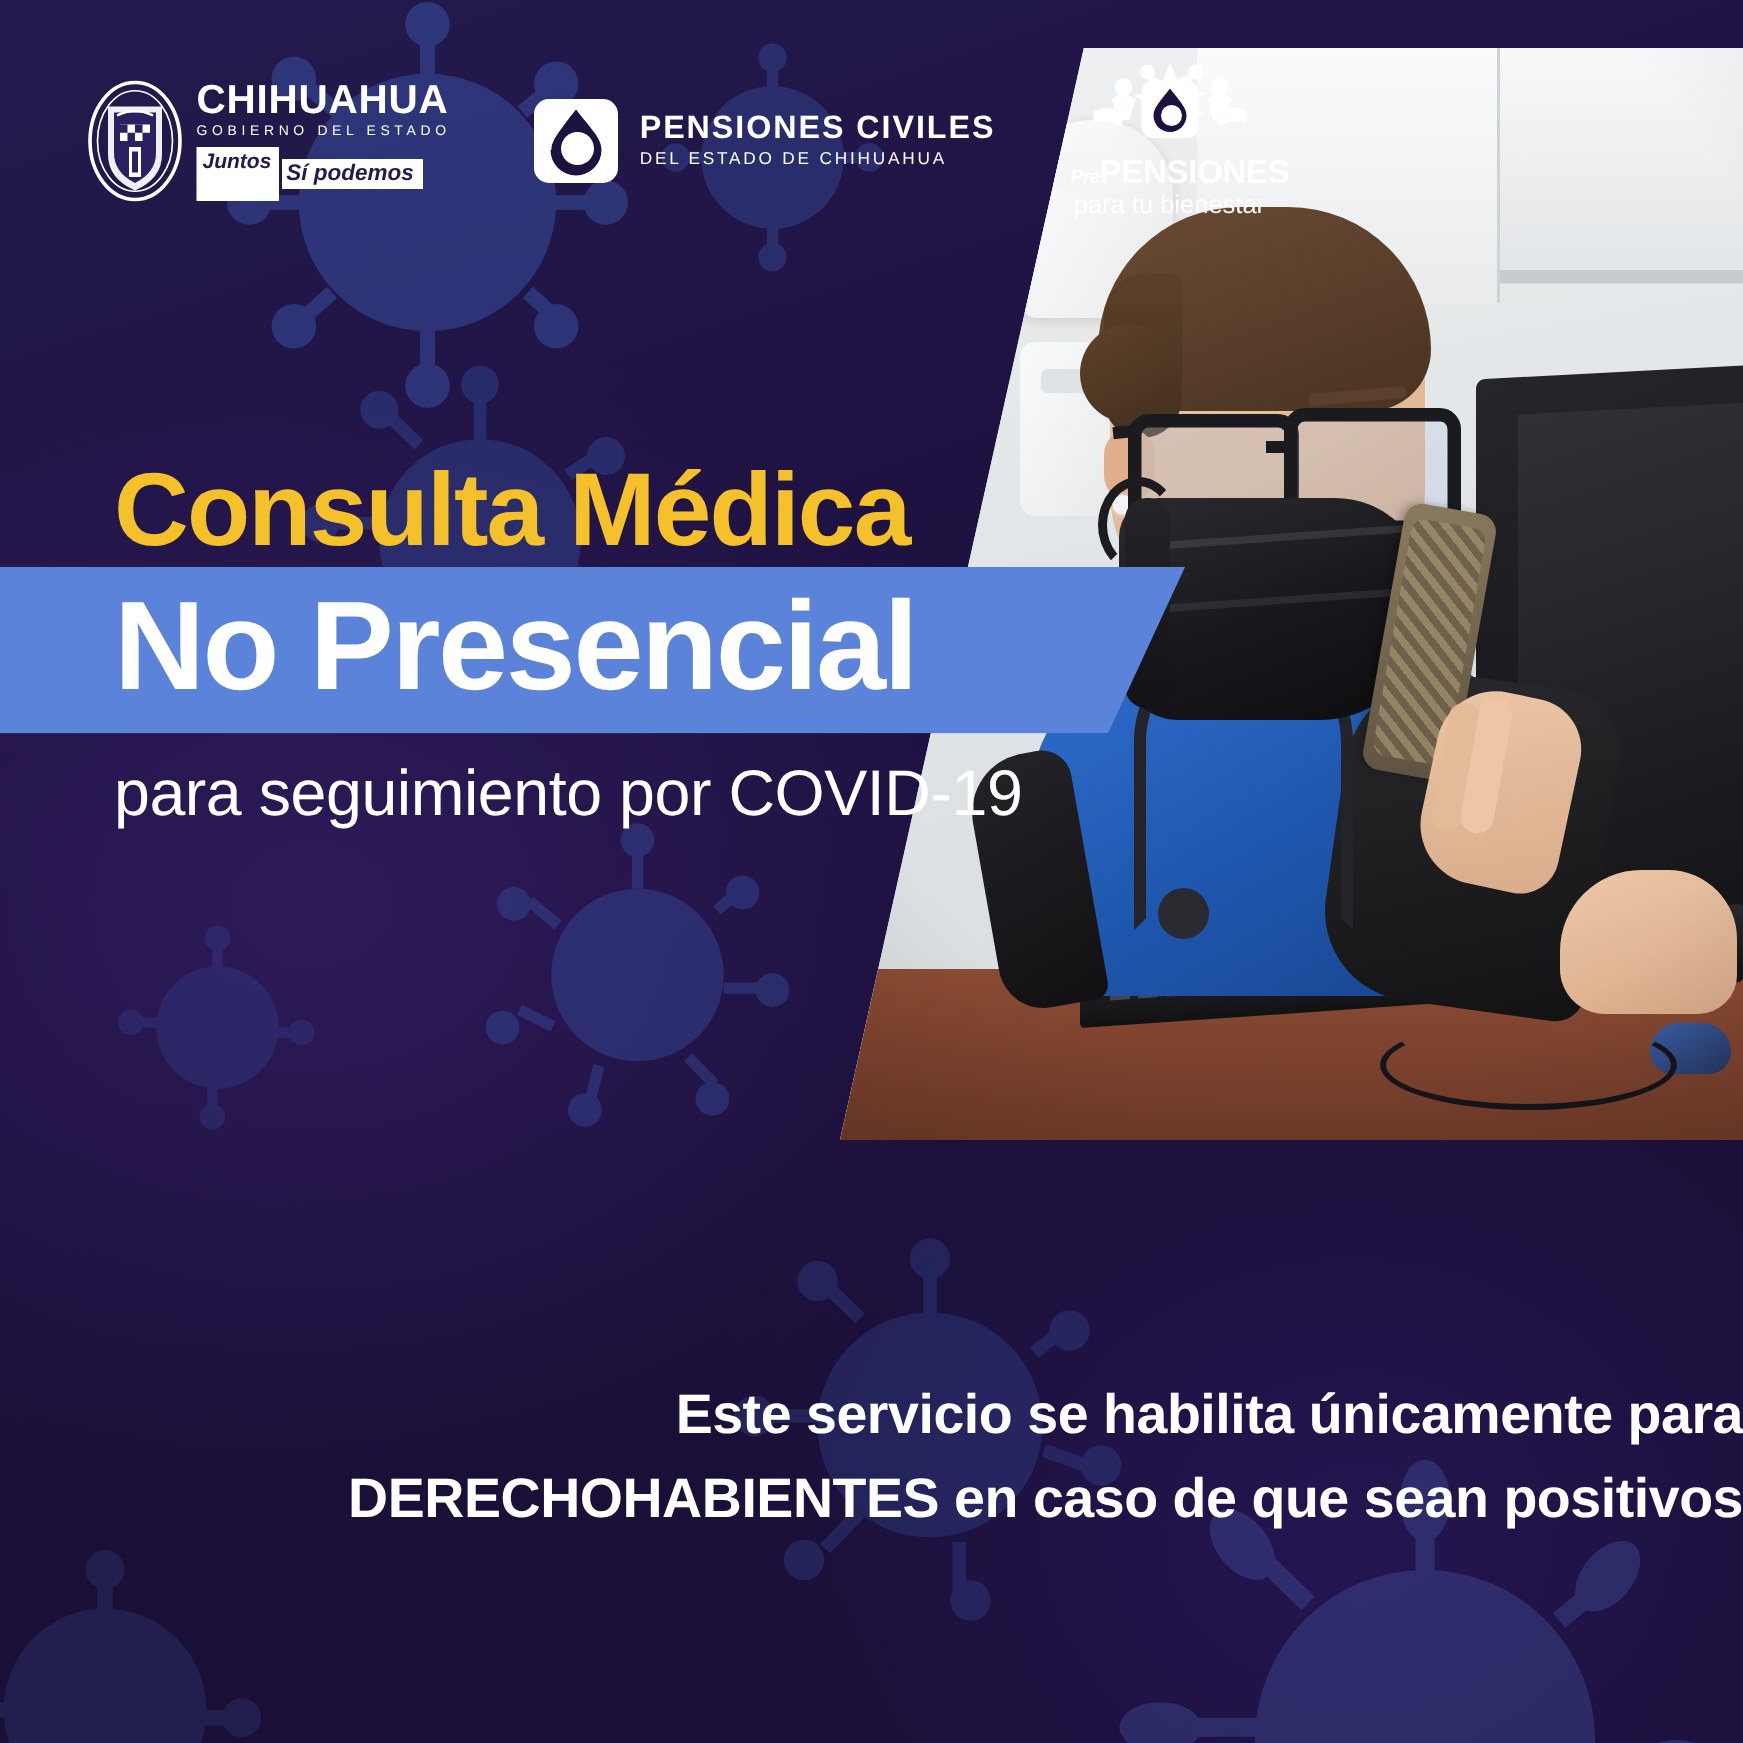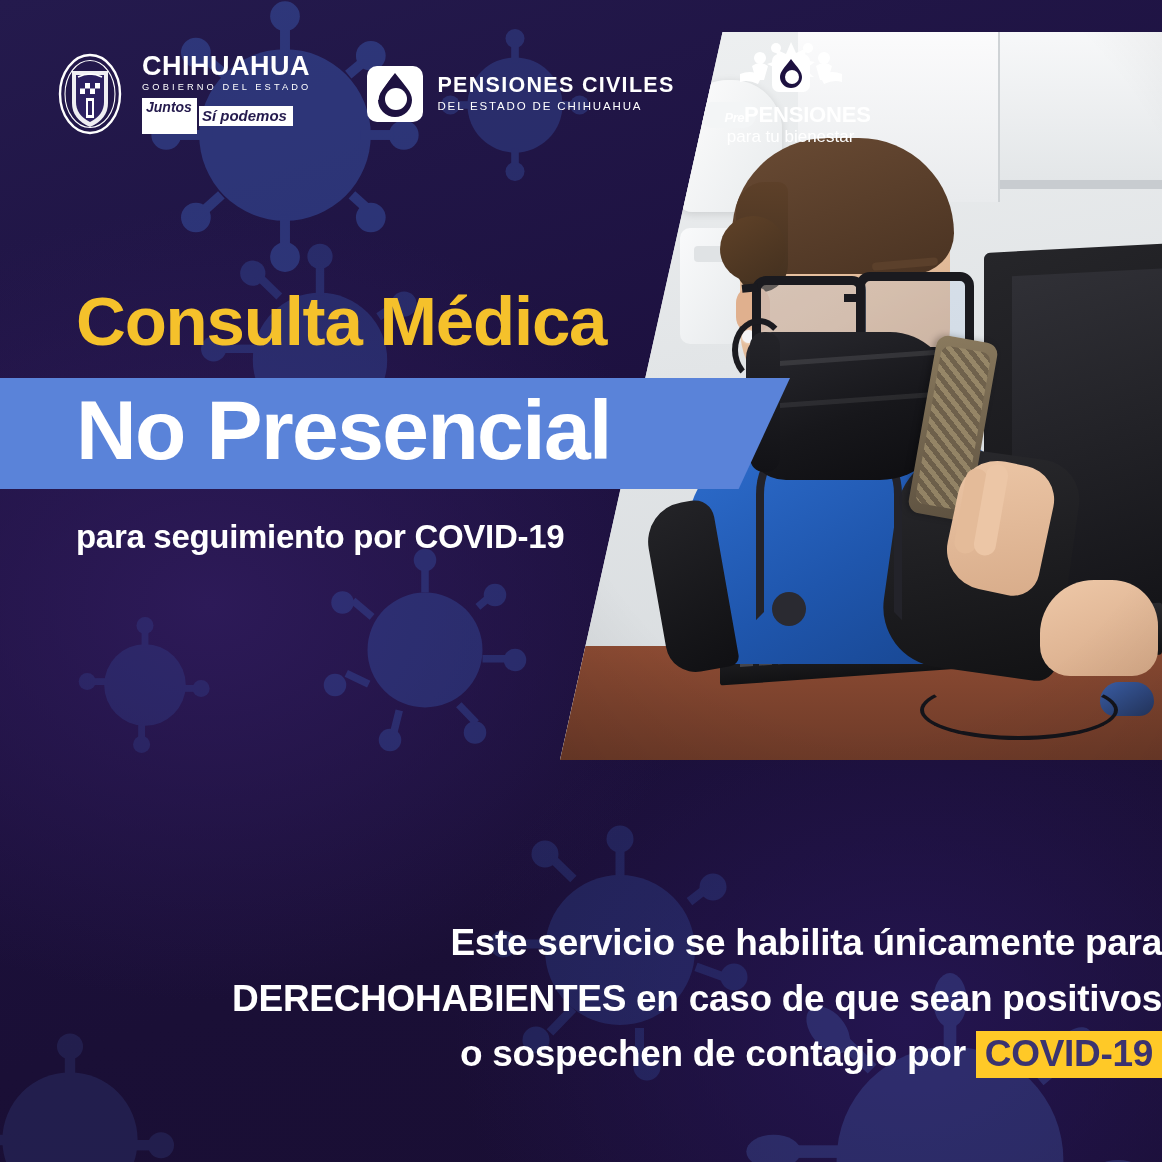--- a/index.html
+++ b/index.html
@@ -24,21 +24,21 @@
     position:absolute;
     left:560px;top:32px;width:602px;height:728px;
     clip-path:polygon(27% 0%, 100% 0%, 100% 100%, 0% 100%);
     overflow:hidden;
     background:linear-gradient(180deg,#e8eaec 0%,#dcdfe2 100%);
   }
   .ph{position:absolute;}
 
   
   .logos{position:absolute;left:58px;top:42px;display:flex;align-items:center;gap:0;}
-  .logo-chih{display:flex;align-items:center;gap:20px;}
+  .logo-chih{display:flex;align-items:center;gap:9px;}
   .shield{width:64px;height:82px;position:relative;}
   .chih-txt{display:flex;flex-direction:column;line-height:1;}
   .chih-name{color:#fff;font-size:27px;font-weight:bold;letter-spacing:.5px;}
   .chih-sub{color:#fff;font-size:9.3px;letter-spacing:3.1px;margin-top:3px;}
   .juntos{display:flex;align-items:center;margin-top:6px;gap:0;}
   .juntos i{background:#fff;color:#241a4d;font-size:14px;font-weight:bold;font-style:italic;
             padding:2px 5px 20px 4px;line-height:1.05;}
   .juntos u{background:#fff;color:#241a4d;font-size:15px;font-weight:bold;font-style:italic;
             text-decoration:none;padding:2px 6px 2px 3px;line-height:1.05;margin-left:2px;}
 
@@ -60,35 +60,35 @@
     position:absolute;left:34px;top:148px;width:670px;height:54px;
     background:#5a83d9;
     clip-path:polygon(0% 0%, 100% 0%, 96.4% 100%, 1.6% 100%);
     display:flex;align-items:center;justify-content:center;
   }
   .deleg span{color:#fff;font-size:30px;font-weight:bold;letter-spacing:.6px;
               transform:scaleX(.93);transform-origin:center;}
 
   
   .h-consulta{
-    position:absolute;left:76px;top:287px;
+    position:absolute;left:76px;top:305px;
     color:#F5C12B;font-size:69px;font-weight:bold;letter-spacing:-1.2px;line-height:1;
   }
   .band{
     position:absolute;left:0;top:378px;width:790px;height:111px;
     background:#5a83d9;
     clip-path:polygon(0% 0%, 100% 0%, 93.5% 100%, 0% 100%);
   }
   .h-nopres{
     position:absolute;left:76px;top:388px;
     color:#fff;font-size:84px;font-weight:bold;letter-spacing:-1.6px;line-height:1;
   }
   .h-sub{
-    position:absolute;left:76px;top:520px;
-    color:#fff;font-size:33px;font-weight:bold;letter-spacing:-.3px;line-height:1;
+    position:absolute;left:76px;top:508px;
+    color:#fff;font-size:43px;font-weight:normal;letter-spacing:-.3px;line-height:1;
   }
 
   
   .card{
     position:absolute;left:113px;top:690px;width:946px;height:148px;
     background:#fdfdfb;
     clip-path:polygon(5.3% 0%, 100% 0%, 94.4% 100%, 0% 100%);
     display:flex;align-items:center;
   }
   .card-left{
@@ -436,16 +436,15 @@
 
   <div class="h-consulta">Consulta Médica</div>
   <div class="band"></div>
   <div class="h-nopres">No Presencial</div>
   <div class="h-sub">para seguimiento por COVID-19</div>
 
 
   <div class="bottom">
     <div>Este servicio se habilita únicamente para</div>
     <div>DERECHOHABIENTES en caso de que sean positivos</div>
-    <div><span>o sospechen de contagio por </span><span class="hl">COVID-19</span></div>
   </div>
 
 </div>
 
 </body></html>

